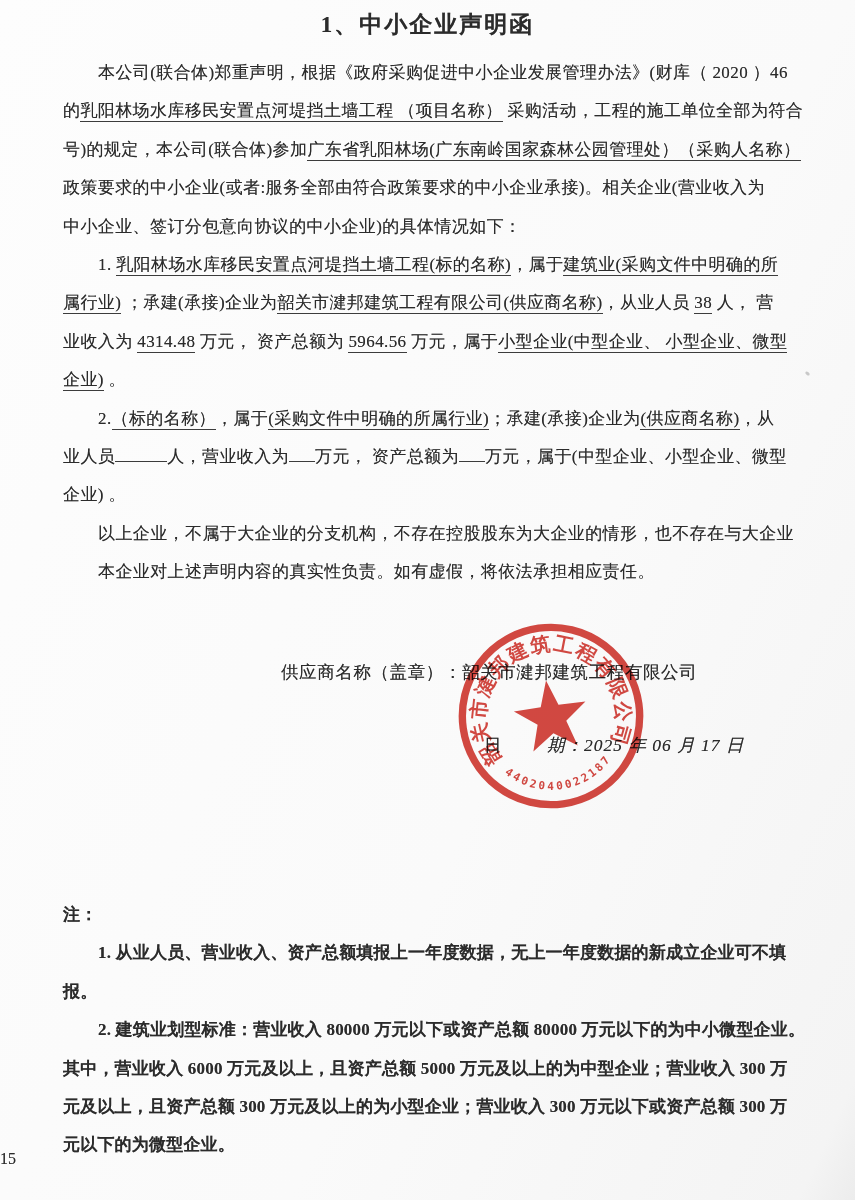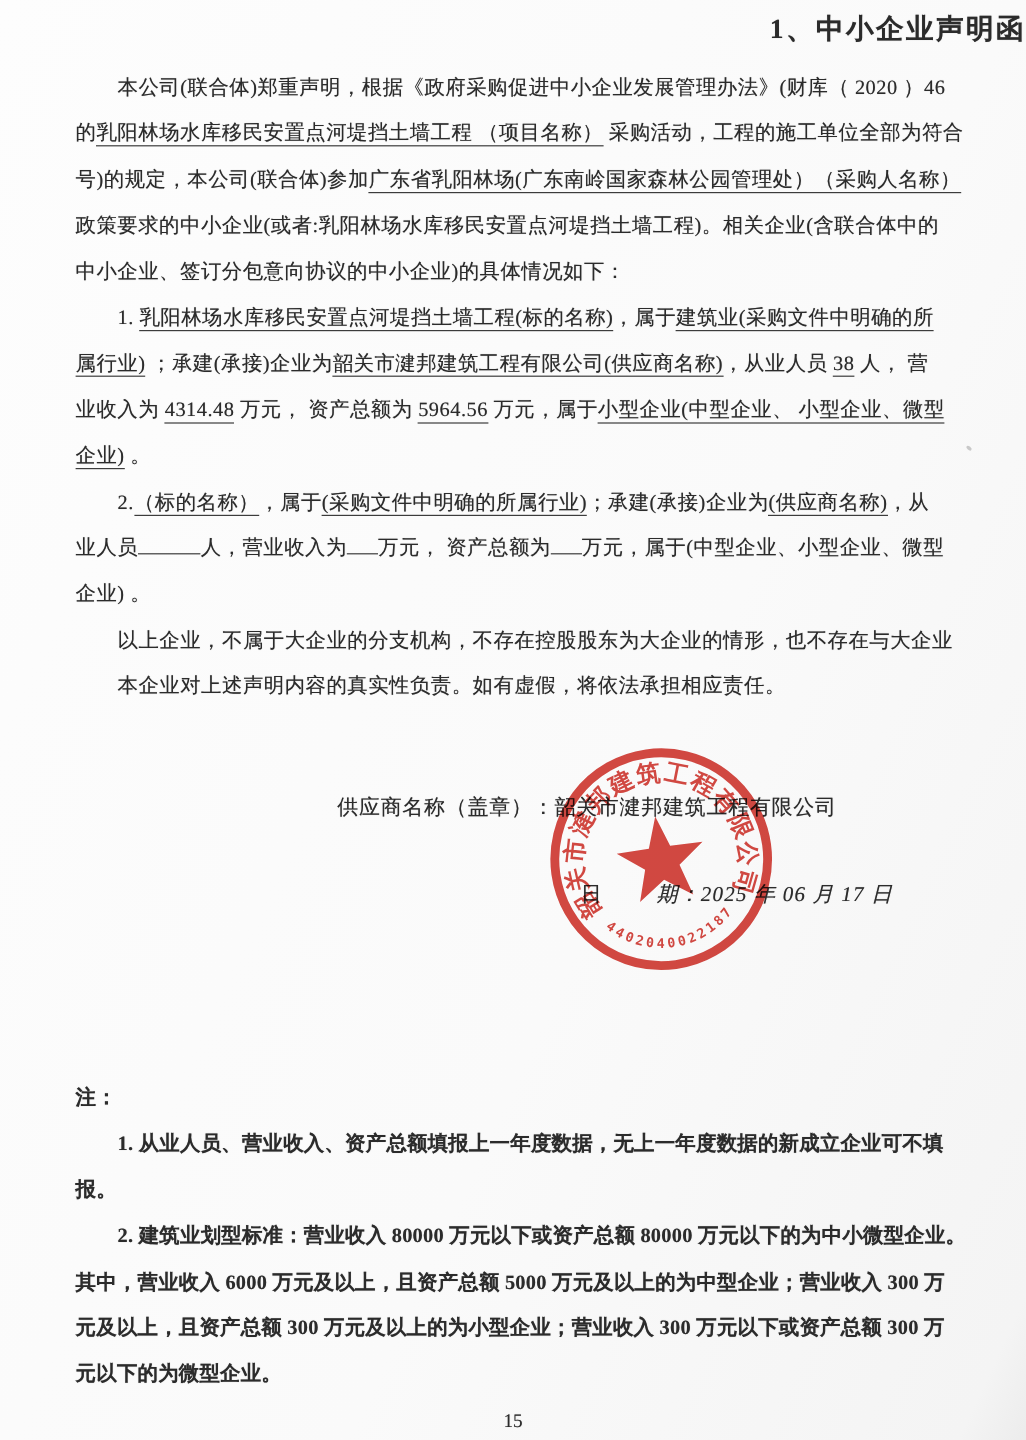--- a/index.html
+++ b/index.html
@@ -4,55 +4,55 @@
 <style>
   html,body{margin:0;padding:0;background:#e8e8e8;}
   .page{
     position:relative;width:855px;height:1200px;margin:0 auto;overflow:hidden;
     background:linear-gradient(115deg,#fdfdfd 0%,#fafafa 60%,#f4f4f4 96%,#ececec 100%);
     font-family:"Liberation Serif","DejaVu Serif",serif;
     color:#2b2b2b;
   }
   .txt{text-shadow:0 0 0.6px rgba(45,45,45,.55);}
   .doc-title{
-    position:absolute;top:9px;left:0;width:100%;text-align:right;
+    position:absolute;top:9px;left:0;width:100%;text-align:center;
     font-size:23px;font-weight:bold;letter-spacing:2px;
   }
   .body-text{position:absolute;top:54px;left:63px;width:732px;}
   .line{height:38.4px;line-height:38.4px;font-size:17px;letter-spacing:.4px;white-space:pre;}
   .line.indent{padding-left:35px;}
   .u{border-bottom:1.4px solid #3c3c3c;padding-bottom:1px;}
   .blank{display:inline-block;height:14px;border-bottom:1.4px solid #3c3c3c;vertical-align:baseline;}
   .sig-line{position:absolute;top:660px;left:281px;font-size:17.5px;letter-spacing:.6px;white-space:pre;}
   .date-day{position:absolute;top:733px;left:484px;font-size:17.5px;}
   .date-rest{position:absolute;top:733px;left:547px;font-size:17.5px;letter-spacing:1px;white-space:pre;font-style:italic;}
   .stamp{
     position:absolute;left:456px;top:621px;width:190px;height:190px;
     mix-blend-mode:multiply;opacity:.88;
   }
   .notes{position:absolute;top:896px;left:63px;width:732px;font-weight:600;}
   .notes .line{letter-spacing:.2px;}
-  .page-number{position:absolute;top:1150px;left:0;width:100%;text-align:center;font-size:16px;margin-top:26px;}
+  .page-number{position:absolute;top:1150px;left:0;width:100%;font-size:16px;}
   .speck{
     position:absolute;left:805px;top:372px;width:5px;height:3px;
     background:#8f8f8f;border-radius:50%;opacity:.45;transform:rotate(38deg);
   }
 </style>
 </head>
 <body>
 
 <div class="page">
 
   <div class="doc-title txt">1、中小企业声明函</div>
 
   <div class="body-text txt">
       <div class="line indent"><span>本公司(联合体)郑重声明，根据《政府采购促进中小企业发展管理办法》(财库（ 2020 ）46</span></div>
       <div class="line"><span>的</span><span class="u">乳阳林场水库移民安置点河堤挡土墙工程 （项目名称）</span><span> 采购活动，工程的施工单位全部为符合</span></div>
       <div class="line"><span>号)的规定，本公司(联合体)参加</span><span class="u">广东省乳阳林场(广东南岭国家森林公园管理处）（采购人名称）</span></div>
-      <div class="line"><span>政策要求的中小企业(或者:乳阳林场水库移民安置点河堤挡土墙工程)。相关企业(含联合体中的</span></div>
+      <div class="line"><span>政策要求的中小企业(或者:服务全部由符合政策要求的中小企业承接)。相关企业(营业收入为</span></div>
       <div class="line"><span>中小企业、签订分包意向协议的中小企业)的具体情况如下：</span></div>
       <div class="line indent"><span>1. </span><span class="u">乳阳林场水库移民安置点河堤挡土墙工程(标的名称)</span><span>，属于</span><span class="u">建筑业(采购文件中明确的所</span></div>
       <div class="line"><span class="u">属行业)</span><span> ；承建(承接)企业为</span><span class="u">韶关市湕邦建筑工程有限公司(供应商名称)</span><span>，从业人员 </span><span class="u">38</span><span> 人， 营</span></div>
       <div class="line"><span>业收入为 </span><span class="u">4314.48</span><span> 万元， 资产总额为 </span><span class="u">5964.56</span><span> 万元，属于</span><span class="u">小型企业(中型企业、 小型企业、微型</span></div>
       <div class="line"><span class="u">企业)</span><span> 。</span></div>
       <div class="line indent"><span>2.</span><span class="u">（标的名称）</span><span>，属于</span><span class="u">(采购文件中明确的所属行业)</span><span>；承建(承接)企业为</span><span class="u">(供应商名称)</span><span>，从</span></div>
       <div class="line"><span>业人员</span><span class="blank" style="width: 52px;"></span><span>人，营业收入为</span><span class="blank" style="width: 26px;"></span><span>万元， 资产总额为</span><span class="blank" style="width: 26px;"></span><span>万元，属于(中型企业、小型企业、微型</span></div>
       <div class="line"><span>企业) 。</span></div>
       <div class="line indent"><span>以上企业，不属于大企业的分支机构，不存在控股股东为大企业的情形，也不存在与大企业</span></div>
       <div class="line indent"><span>本企业对上述声明内容的真实性负责。如有虚假，将依法承担相应责任。</span></div>

